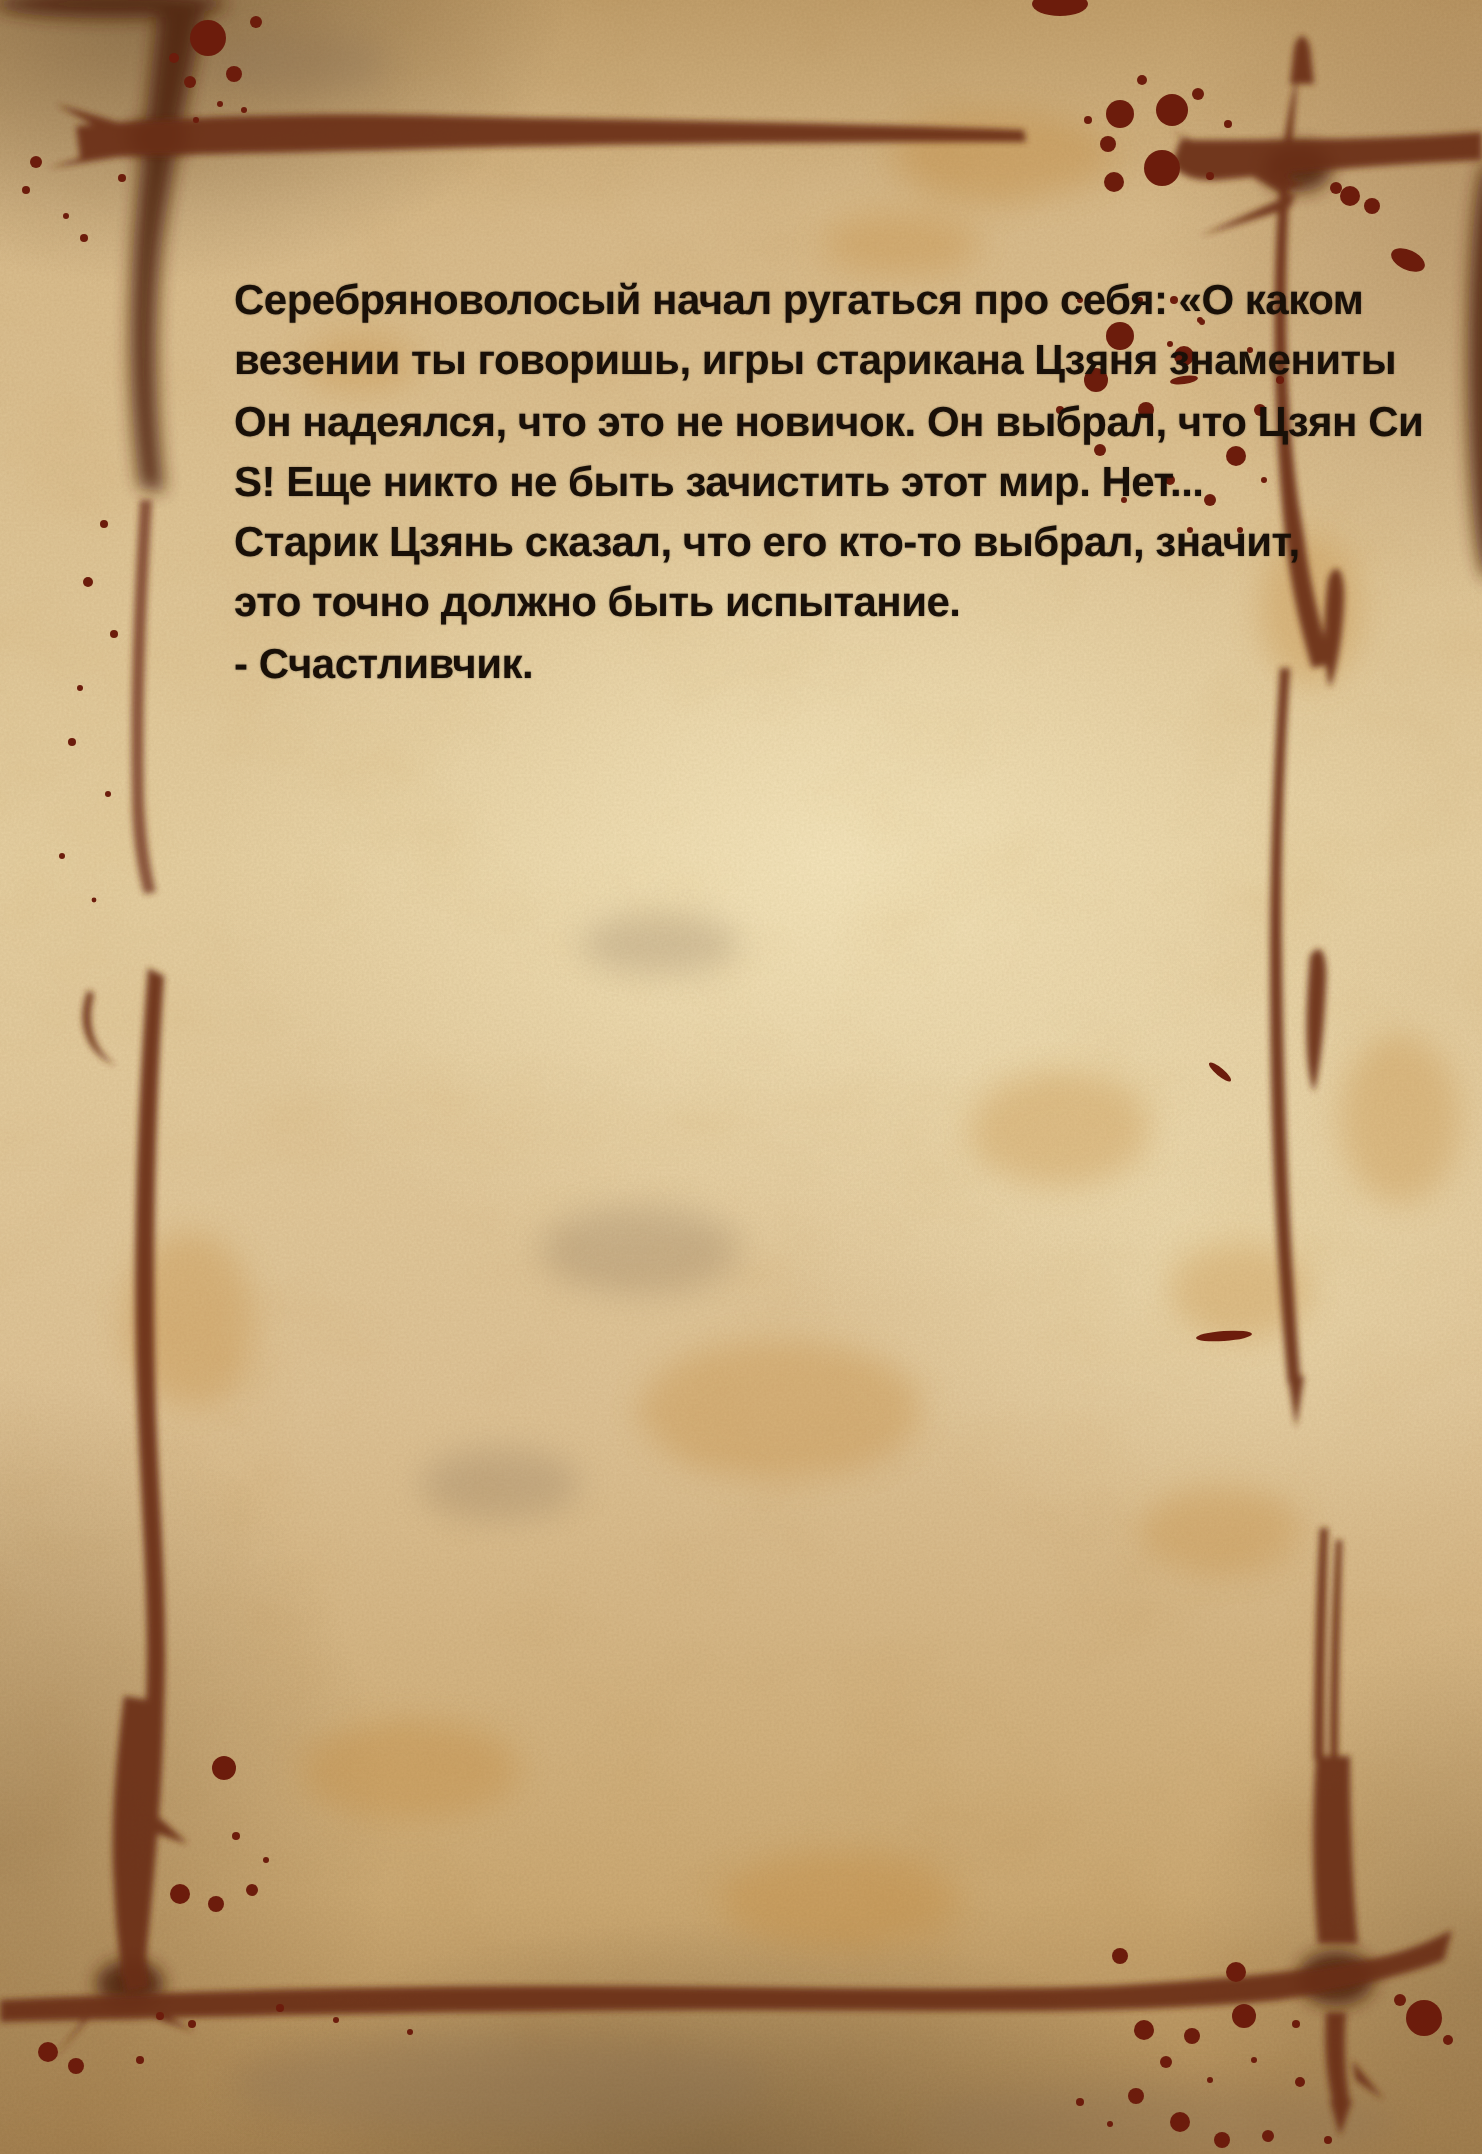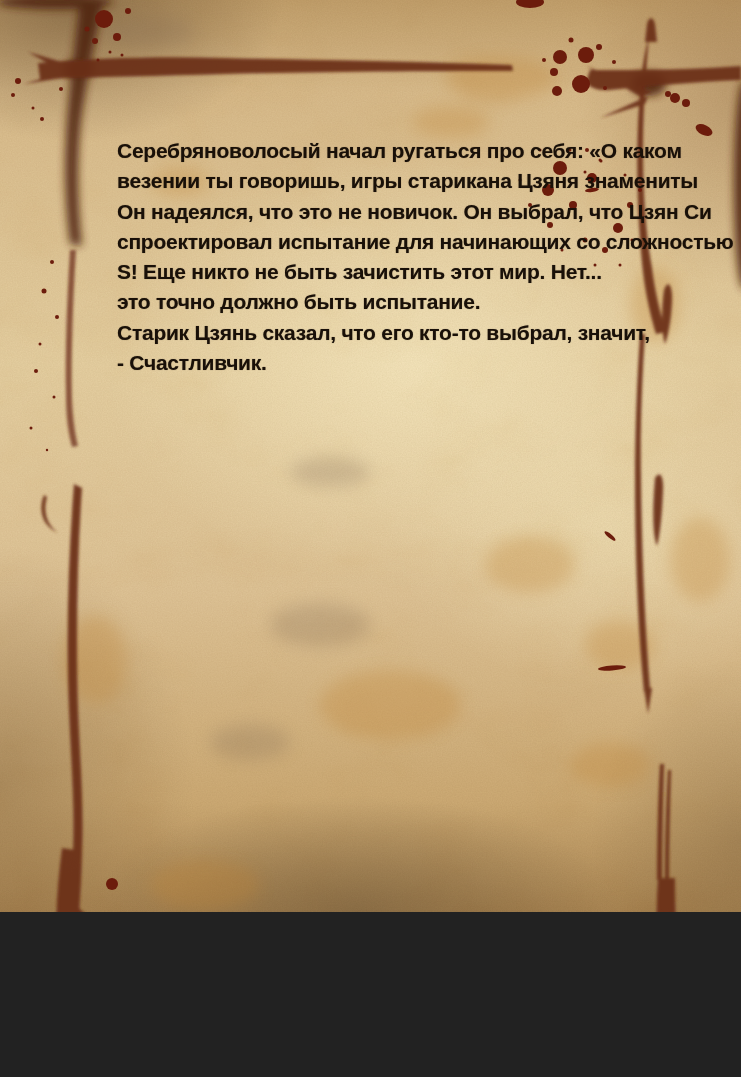--- a/index.html
+++ b/index.html
@@ -2,21 +2,21 @@
 <html style="--paper-mid: #d8bb8a; --paper-light: #f2e3b9; --paper-dark: #a8854f; --stain: #c08434; --ink: #191008; --frame-stroke: #6b2d18; --frame-shadow: #4d2410; --splatter: #6c1c0c;"><head>
 <meta charset="utf-8">
 <style>
   :root{
     --paper-mid:#d8bb8a; --paper-light:#f2e3b9; --paper-dark:#a8854f;
     --stain:#c08434; --ink:#191008; --frame-stroke:#6b2d18;
     --frame-shadow:#4d2410; --splatter:#6c1c0c;
   }
   html,body{margin:0;padding:0;background:#222;}
   .page{
-    position:relative;width:741px;height:912px;overflow:hidden;
+    position:relative;width:741px;height:1077px;overflow:hidden;
     background-color:var(--paper-mid);
     background-image:
       radial-gradient(ellipse 430px 310px at 56% 40%, rgba(248,235,195,.78), rgba(248,235,195,0) 72%),
       radial-gradient(ellipse 300px 220px at 82% 58%, rgba(245,232,190,.55), rgba(245,232,190,0) 72%),
       radial-gradient(ellipse 280px 190px at 10% 0%, rgba(100,74,46,.55), rgba(100,74,46,0) 75%),
       radial-gradient(ellipse 220px 260px at 100% 10%, rgba(138,98,58,.35), rgba(138,98,58,0) 75%),
       radial-gradient(ellipse 340px 150px at 48% 100%, rgba(108,86,56,.5), rgba(108,86,56,0) 78%),
       radial-gradient(ellipse 260px 320px at 0% 86%, rgba(128,98,60,.42), rgba(128,98,60,0) 75%),
       radial-gradient(ellipse 200px 240px at 100% 92%, rgba(120,92,56,.38), rgba(120,92,56,0) 75%),
       linear-gradient(180deg,#c2a06c 0%,#d9bc8c 10%,#e6d0a2 40%,#dfc497 65%,#cdab75 88%,#ab8754 100%);
@@ -231,20 +231,19 @@
       <circle cx="712" cy="1009" r="9"></circle>
         <circle cx="700" cy="1000" r="3"></circle>
         <circle cx="724" cy="1020" r="2.5"></circle>
     </g>
   </svg>
 
   <div class="story">
     <div class="line">Серебряноволосый начал ругаться про себя: «О каком</div>
     <div class="line">везении ты говоришь, игры старикана Цзяня знамениты</div>
     <div class="line">Он надеялся, что это не новичок. Он выбрал, что Цзян Си</div>
-    <div class="line">спроектировал испытание для начинающих со сложностью</div>
     <div class="line">S! Еще никто не быть зачистить этот мир. Нет...</div>
+    <div class="line">Старик Цзянь сказал, что его кто-то выбрал, значит,</div>
     <div class="line">это точно должно быть испытание.</div>
-    <div class="line">Старик Цзянь сказал, что его кто-то выбрал, значит,</div>
     <div class="line">- Счастливчик.</div>
   </div>
 
 </div>
 
 </body></html>

